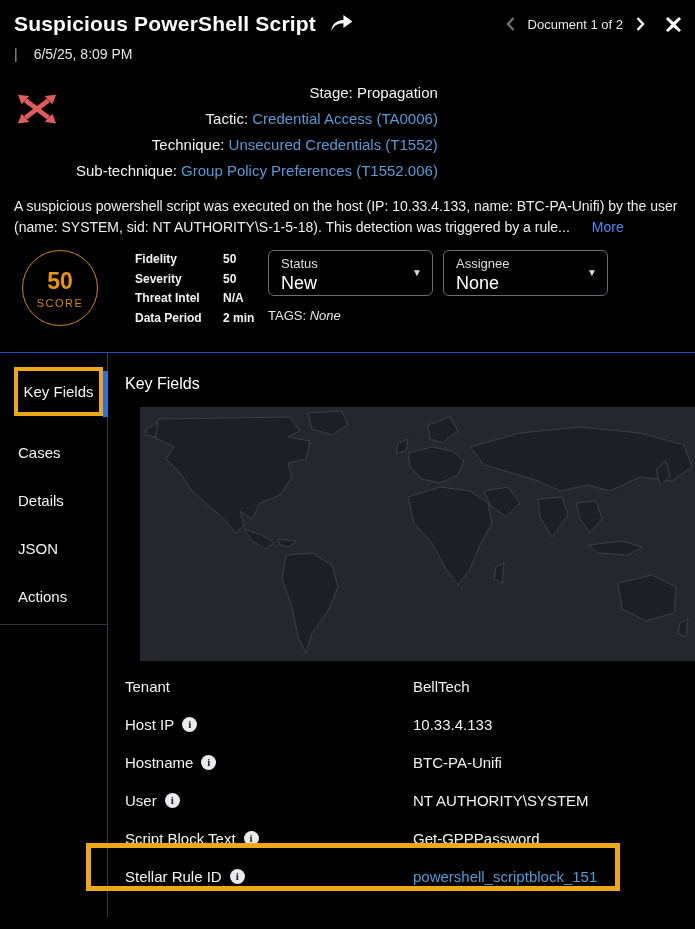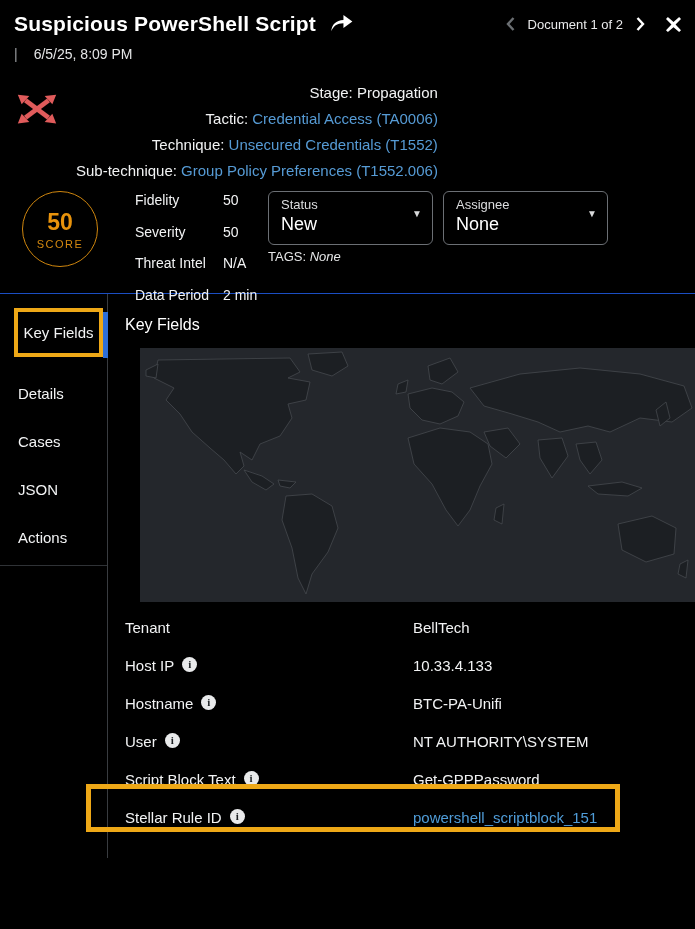--- a/index.html
+++ b/index.html
@@ -35,23 +35,23 @@
 
   
   .score-row { position:relative; height:106px; margin-top:8px; }
   .score-circle {
     position:absolute; left:22px; top:4px; width:76px; height:76px;
     border:1.5px solid #cf860e; border-radius:50%;
     display:flex; flex-direction:column; align-items:center; justify-content:center;
   }
   .score-value { color:#e8930c; font-size:23px; font-weight:bold; }
   .score-label { color:#d4880f; font-size:11px; letter-spacing:1.5px; margin-top:2px; }
-  .metrics { position:absolute; left:135px; top:4px; display:grid; grid-template-columns:88px auto; row-gap:12px; font-size:14px; font-weight:normal; line-height:19.5px; color:#f2f3f4; }
+  .metrics { position:absolute; left:135px; top:4px; display:grid; grid-template-columns:88px auto; row-gap:0; font-size:12px; font-weight:bold; line-height:19.5px; color:#f2f3f4; }
   .dropdown {
-    position:absolute; top:4px; width:165px; height:54px;
+    position:absolute; top:4px; width:165px; height:46px;
     border:1px solid #6b6f74; border-radius:6px; padding:5px 26px 5px 12px; cursor:pointer;
   }
   .dd-status { left:268px; }
   .dd-assignee { left:443px; }
   .dd-label { font-size:13px; color:#dcdddf; }
   .dd-value { font-size:18px; color:#ffffff; margin-top:2px; }
   .dd-caret { position:absolute; right:10px; top:16px; font-size:10px; color:#d8d9da; }
   .tags-line { position:absolute; left:268px; top:62px; font-size:13px; color:#e6e7e8; }
   .tags-value { font-style:italic; }
 
@@ -67,21 +67,21 @@
   .sb-active-bar { position:absolute; left:103px; top:18px; width:5px; height:46px; background:#2e6fd8; }
   .sb-bottom-divider { margin-top:4px; border-top:1px solid #2f3236; }
 
   .main { position:relative; flex:1; padding:22px 0 0 17px; }
   .main-heading { font-size:16px; color:#ffffff; }
   .map-wrap { margin-top:14px; margin-left:15px; width:555px; height:254px; background:#24272c; }
   .map-wrap svg { width:100%; height:100%; display:block; }
 
   .fields { margin-top:6px; }
   .field-row { display:flex; align-items:center; height:38px; }
-  .field-label { width:288px; flex:0 0 288px; font-size:15px; color:#f2f3f4; display:flex; align-items:flex-start; gap:8px; }
+  .field-label { width:288px; flex:0 0 288px; font-size:15px; color:#f2f3f4; display:flex; align-items:center; gap:8px; }
   .info-icon {
     display:inline-block; width:15px; height:15px; border-radius:50%;
     background:#e9eaeb; color:#1d2023; font-size:11px; font-weight:bold;
     text-align:center; line-height:15px; font-family:"Liberation Serif", serif; cursor:pointer;
   }
   .field-value { font-size:15px; color:#f2f3f4; }
   .field-value.link { color:#4f9cd8; cursor:pointer; }
 
   .stellar-highlight {
     position:absolute; left:86px; top:490px; width:534px; height:48px;
@@ -146,20 +146,23 @@
       </div>
       <div class="kc-line">
         <span>Technique: </span><a class="kc-link">Unsecured Credentials (T1552)</a>
       </div>
       <div class="kc-line">
         <span>Sub-technique: </span><a class="kc-link">Group Policy Preferences (T1552.006)</a>
       </div>
     </div>
   </div>
 
+  <div class="description">
+    <span>A suspicious powershell script was executed on the host (IP: 10.33.4.133, name: BTC-PA-Unifi) by the user (name: SYSTEM, sid: NT AUTHORITY\S-1-5-18). This detection was triggered by a rule...</span><a class="more-link">More</a>
+  </div>
 
   <div class="score-row">
     <div class="score-circle">
       <div class="score-value">50</div>
       <div class="score-label">SCORE</div>
     </div>
     <div class="metrics">
       <span>Fidelity</span>
         <span>50</span>
       <span>Severity</span>
@@ -182,22 +185,22 @@
     <div class="tags-line">
       <span>TAGS: </span><span class="tags-value">None</span>
     </div>
   </div>
 
   <div class="tabline"></div>
 
   <div class="body">
     <nav class="sidebar">
       <div class="sb-item active">Key Fields</div>
+      <div class="sb-item">Cases</div>
       <div class="sb-item">Details</div>
-      <div class="sb-item">Cases</div>
       <div class="sb-item">JSON</div>
       <div class="sb-item">Actions</div>
       <div class="sb-bottom-divider"></div>
       <div class="sb-active-bar"></div>
     </nav>
 
     <main class="main">
       <div class="main-heading">Key Fields</div>
 
       <div class="map-wrap">

